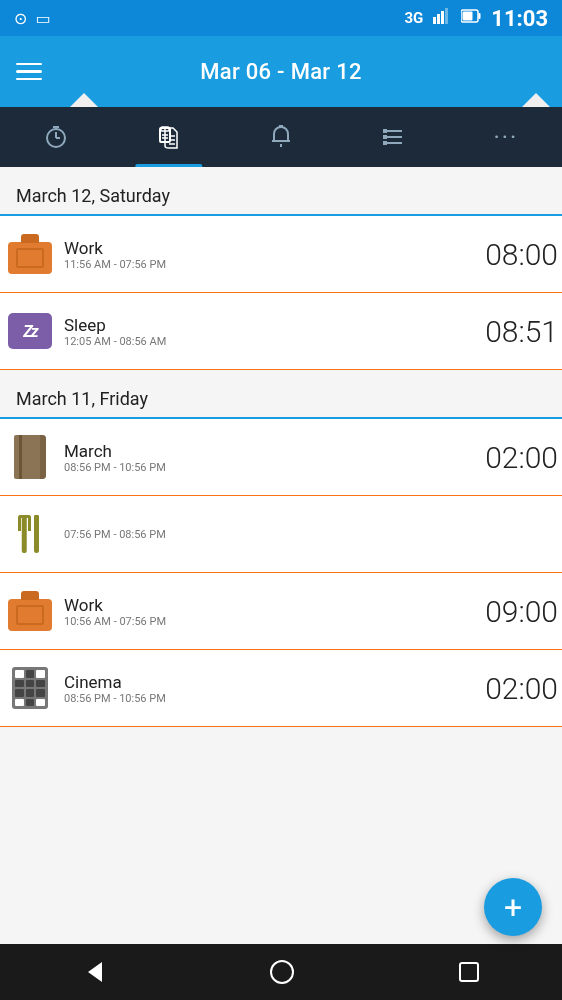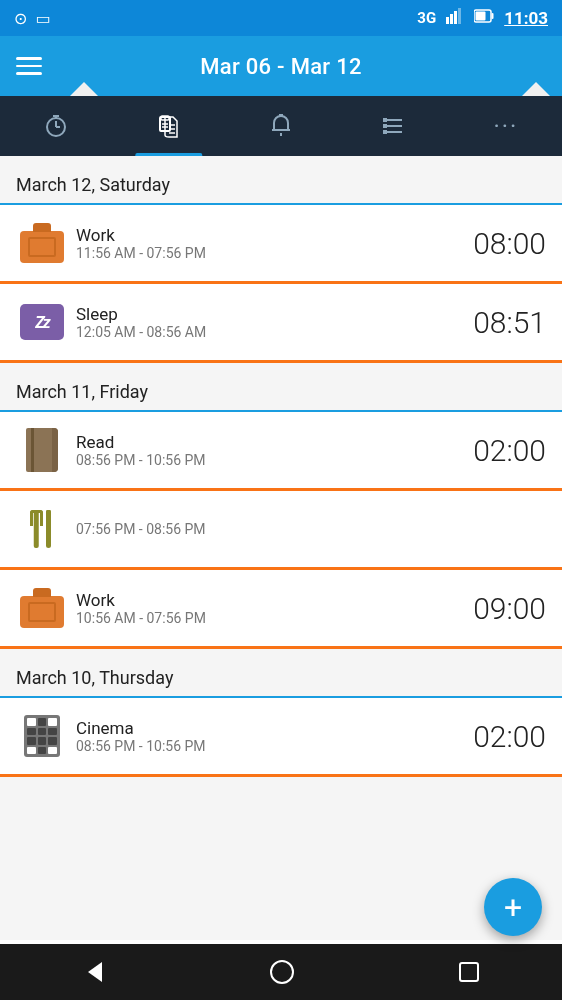--- a/index.html
+++ b/index.html
@@ -35,21 +35,21 @@
       font-weight: bold;
     }
     .status-icon {
       color: #fff;
       font-size: 16px;
     }
 
     
     .header {
       background: #1a9de0;
-      height: 60px;
+      height: 71px;
       display: flex;
       align-items: center;
       justify-content: center;
       position: relative;
       padding: 0 16px;
     }
     .hamburger {
       position: absolute;
       left: 16px;
       display: flex;
@@ -143,43 +143,43 @@
       color: #222;
       border-bottom: 2.5px solid #1a9de0;
       background: #f5f5f5;
     }
 
     
     .activity-item {
       display: flex;
       align-items: center;
       background: #fff;
-      border-bottom: 3px solid #f97316;
-      padding: 12px 16px;
+      border-bottom: 1px solid #f97316;
+      padding: 12px 4px;
       min-height: 72px;
     }
     .activity-icon-wrap {
       width: 52px;
       height: 52px;
       display: flex;
       align-items: center;
       justify-content: center;
       flex-shrink: 0;
     }
     .activity-info {
       flex: 1;
       padding-left: 8px;
     }
     .activity-name {
       font-size: 17px;
       color: #222;
       font-weight: 400;
     }
     .activity-time {
-      font-size: 14px;
+      font-size: 11px;
       color: #777;
       margin-top: 0;
     }
     .activity-duration {
       font-size: 30px;
       font-weight: 300;
       color: #222;
       min-width: 90px;
       text-align: right;
     }
@@ -248,21 +248,21 @@
         <rect x="12" y="0" width="3" height="16" opacity="0.4"></rect>
       </svg>
     </span>
     <span>
       <svg width="20" height="14" viewBox="0 0 20 14" fill="white">
         <rect x="0" y="1" width="17" height="12" rx="2" ry="2" stroke="white" stroke-width="1.5" fill="none"></rect>
         <rect x="17.5" y="4" width="2" height="6" rx="1" fill="white"></rect>
         <rect x="1.5" y="2.5" width="10" height="9" rx="1" fill="white"></rect>
       </svg>
     </span>
-    <span style="font-size:17px;font-weight:bold;text-decoration:underline;">11:03</span>
+    <span style="font-size:22px;font-weight:bold;">11:03</span>
   </div>
 </div>
 
 <div class="header">
   <div class="hamburger">
     <span></span>
     <span></span>
     <span></span>
   </div>
   <span class="header-title">Mar 06 - Mar 12</span>
@@ -358,21 +358,21 @@
     </div>
 
     <div class="activity-item">
       <div class="activity-icon-wrap">
         <div style="width:32px; height:44px; background:#8b7355; border-radius:2px 4px 4px 2px; position:relative; overflow:hidden;">
           <div style="position:absolute; left:5px; top:0; bottom:0; width:3px; background:#6b5535;"></div>
           <div style="position:absolute; right:0; top:0; bottom:0; width:6px; background:#7a6245;"></div>
         </div>
       </div>
       <div class="activity-info">
-        <div class="activity-name">Read</div>
+        <div class="activity-name">March</div>
         <div class="activity-time">08:56 PM - 10:56 PM</div>
       </div>
       <div class="activity-duration">02:00</div>
     </div>
 
     <div class="activity-item">
       <div class="activity-icon-wrap">
         <div style="display:flex; align-items:center; justify-content:center; gap:7px; height:44px;">
           <div style="position:relative; width:5px; height:38px;">
             <div style="position:absolute; top:0; left:-4px; width:13px; height:16px; border:3.5px solid #8b8b2a; border-bottom:none; border-radius:3px 3px 0 0;"></div>
@@ -397,23 +397,20 @@
       </div>
       <div class="activity-info">
         <div class="activity-name">Work</div>
         <div class="activity-time">10:56 AM - 07:56 PM</div>
       </div>
       <div class="activity-duration">09:00</div>
     </div>
   </div>
 
   <div class="day-section">
-    <div class="day-header">
-      <span>March 10, Thursday</span>
-    </div>
 
     <div class="activity-item">
       <div class="activity-icon-wrap">
         <div style="width:36px; height:42px; background:#777; border-radius:3px; padding:3px; display:grid; grid-template-columns:1fr 1fr 1fr; grid-template-rows:1fr 1fr 1fr 1fr; gap:2px;">
           <div style="background:#fff; border-radius:1px;"></div>
           <div style="background:#444; border-radius:1px;"></div>
           <div style="background:#fff; border-radius:1px;"></div>
           <div style="background:#444; border-radius:1px;"></div>
           <div style="background:#444; border-radius:1px;"></div>
           <div style="background:#444; border-radius:1px;"></div>

